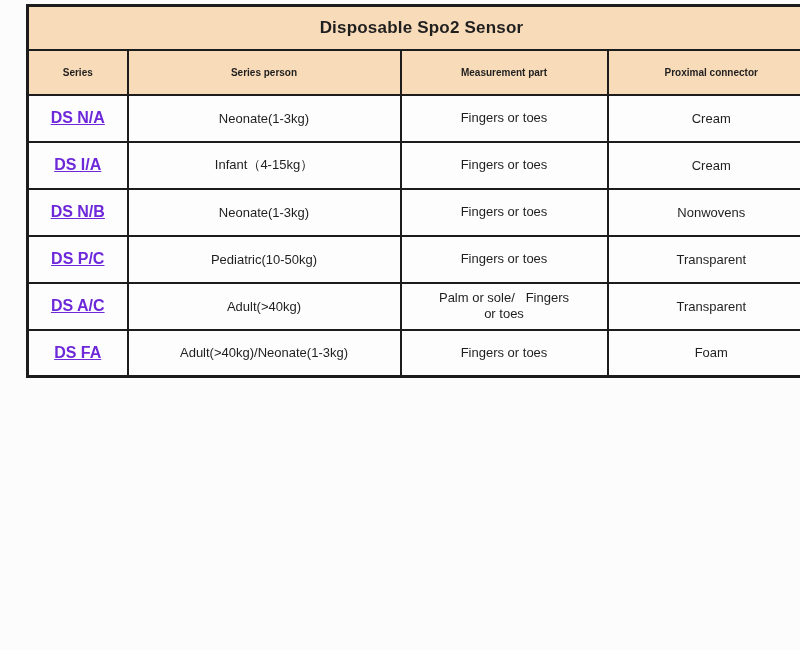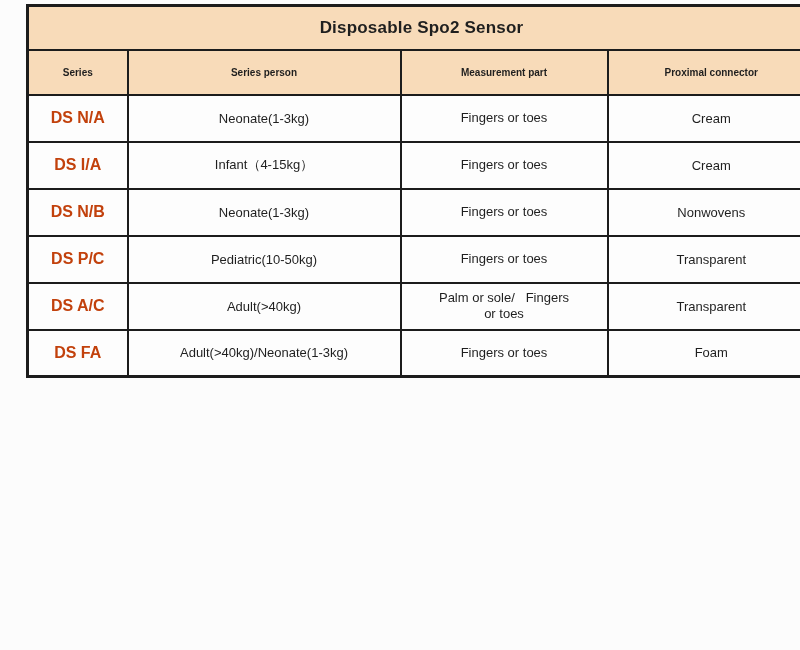--- a/index.html
+++ b/index.html
@@ -50,21 +50,22 @@
     height:45px;
   }
   tr.data-row td{
     height:47px;
     font-size:13px;
     background:var(--cell-bg);
   }
   tr.data-row td.series-cell{
     font-weight:bold;
     font-size:16px;
-    color:#c2410c;
+    color:#6d28d9;
+    text-decoration:underline;
   }
   td.part-cell{
     white-space:pre-line;
     line-height:1.25;
   }
 </style>
 </head>
 <body>
 
 <div class="table-wrap">

